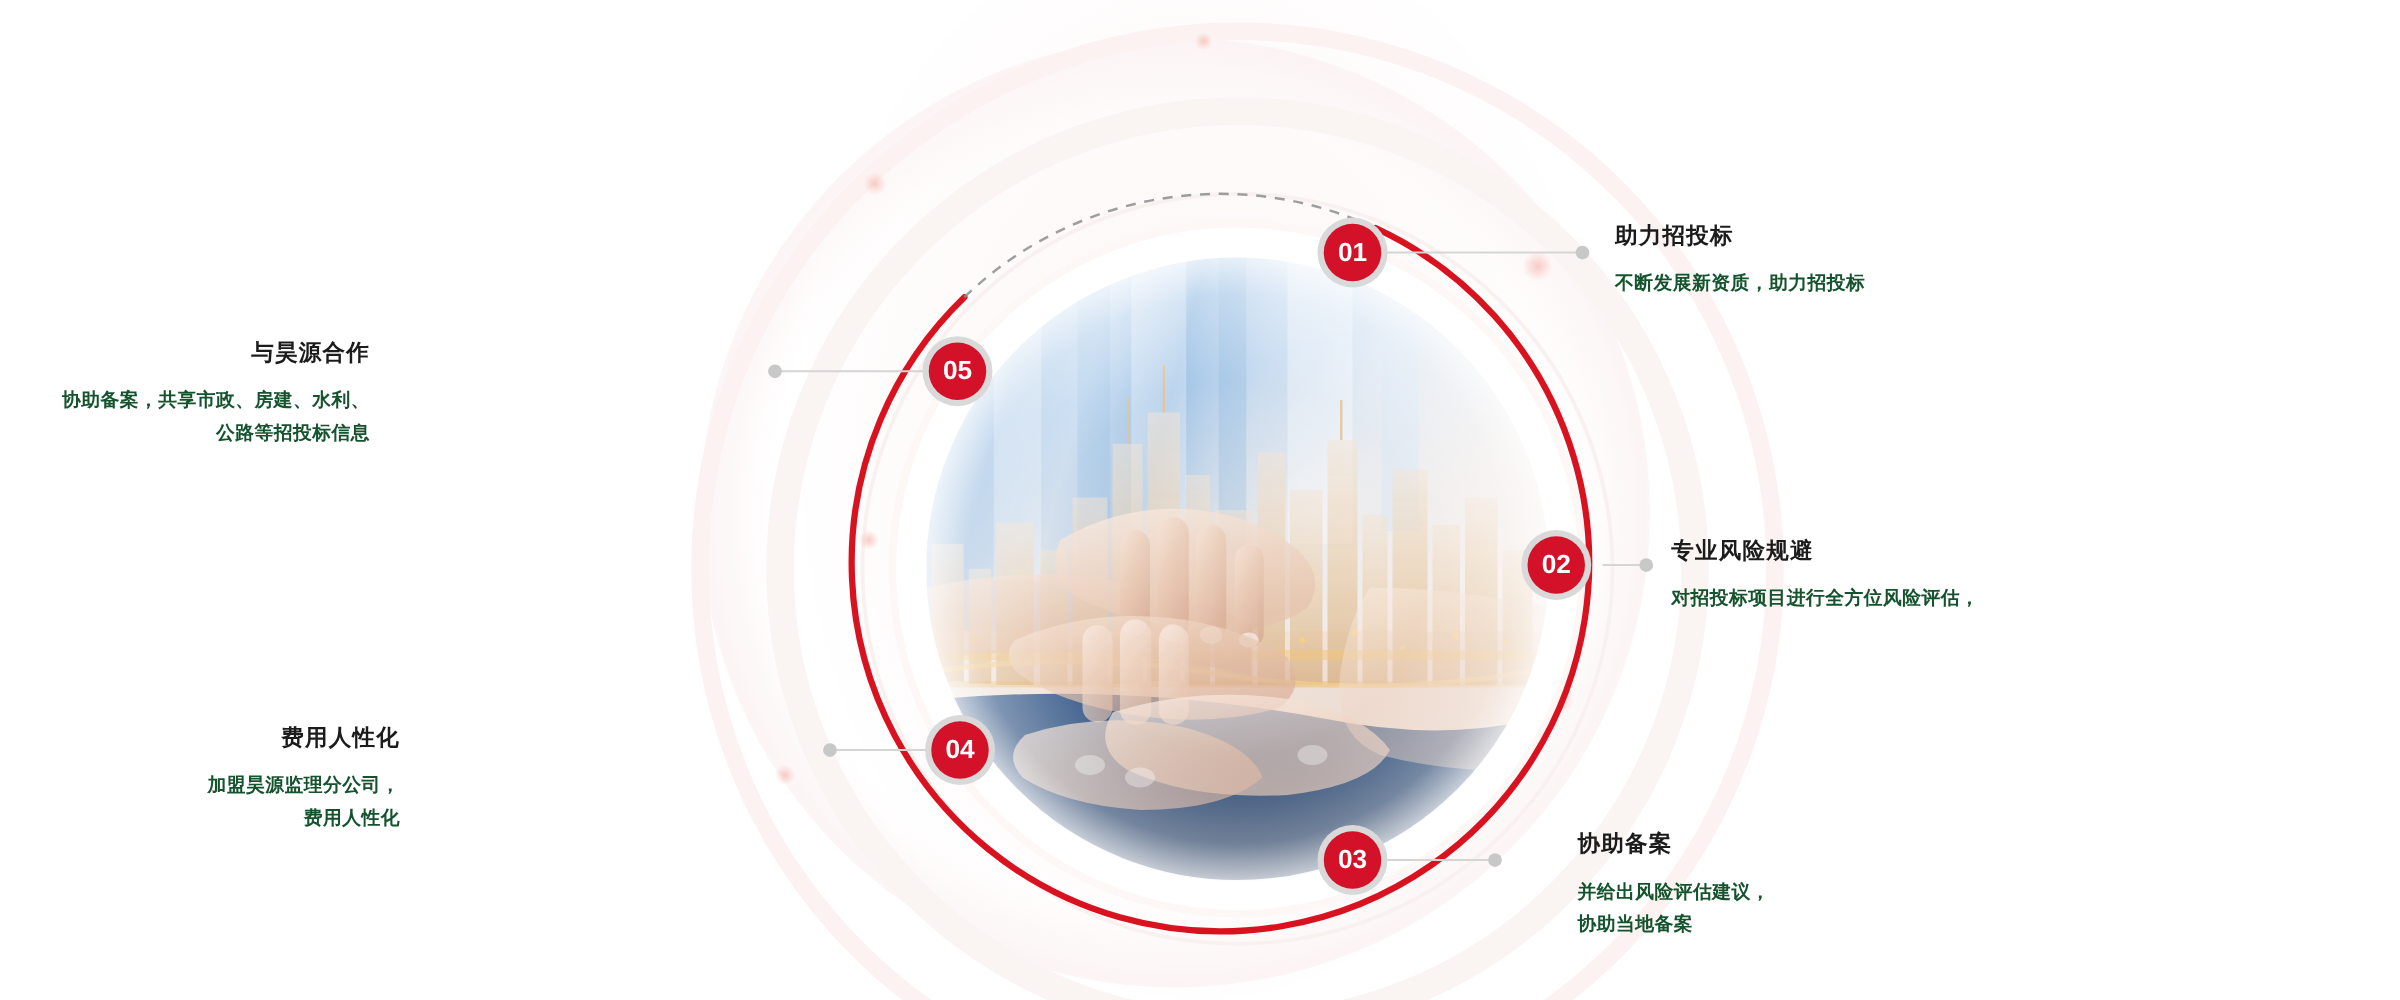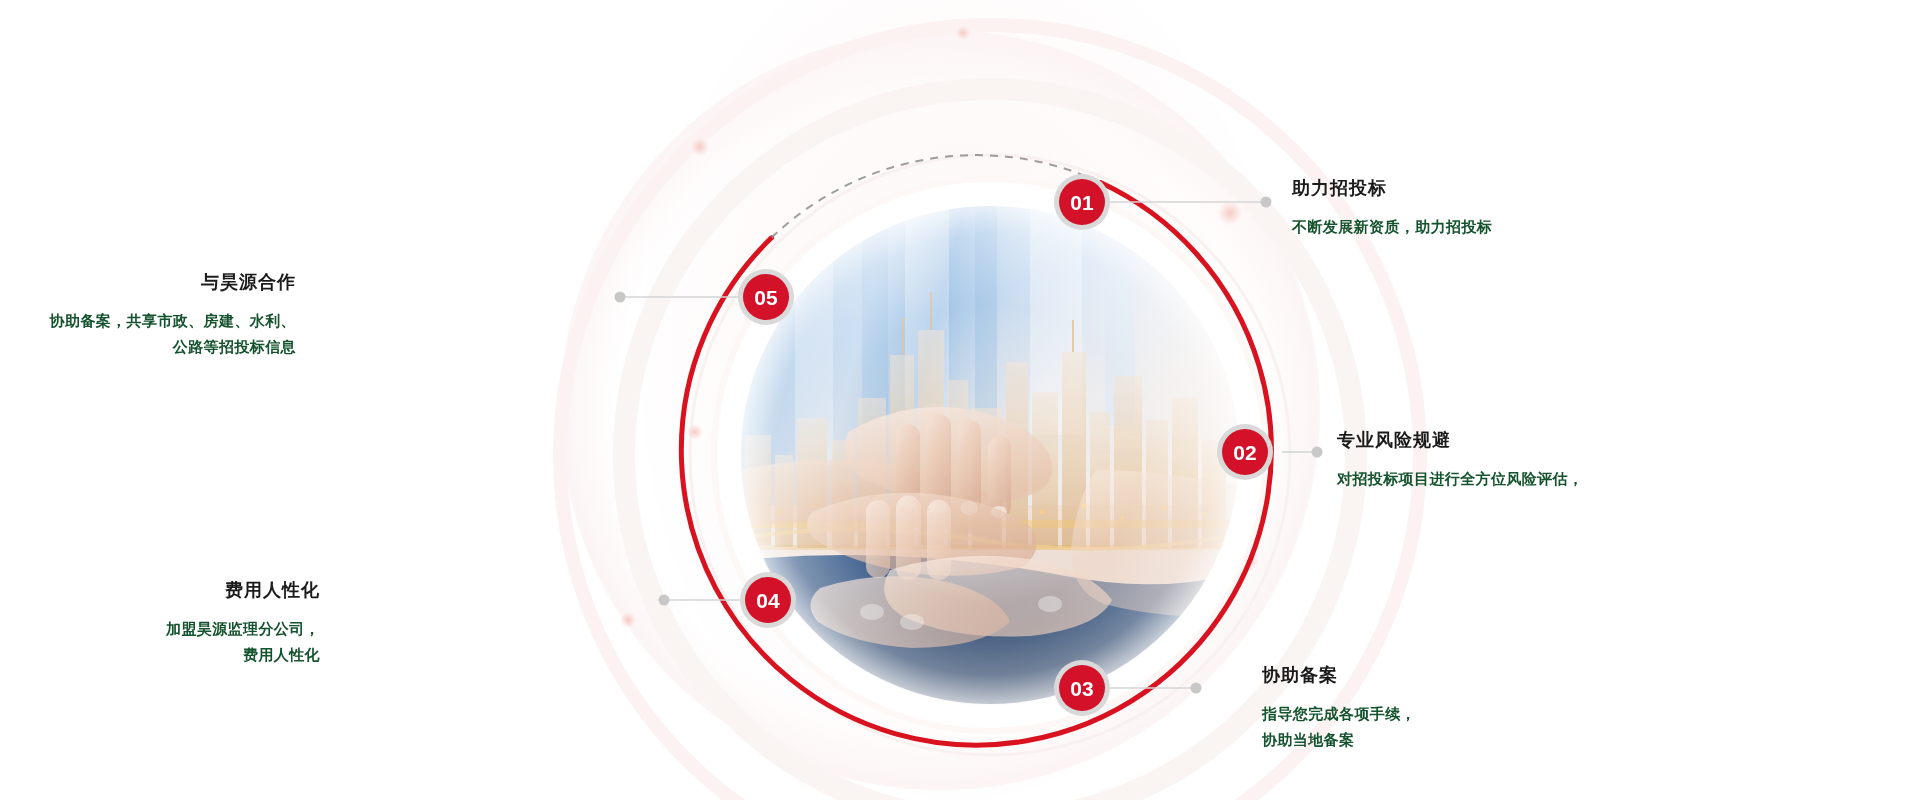--- a/index.html
+++ b/index.html
@@ -315,21 +315,21 @@
   <div class="item-text pos-02 align-left">
     <div class="item-title">专业风险规避</div>
     <div class="item-desc">
       <div>对招投标项目进行全方位风险评估，</div>
     </div>
   </div>
 
   <div class="item-text pos-03 align-left">
     <div class="item-title">协助备案</div>
     <div class="item-desc">
-      <div>指导您完成各项手续，</div>
+      <div>并给出风险评估建议，</div>
       <div>协助当地备案</div>
     </div>
   </div>
 
   <div class="item-text pos-04 align-right">
     <div class="item-title">费用人性化</div>
     <div class="item-desc">
       <div>加盟昊源监理分公司，</div>
       <div>费用人性化</div>
     </div>

